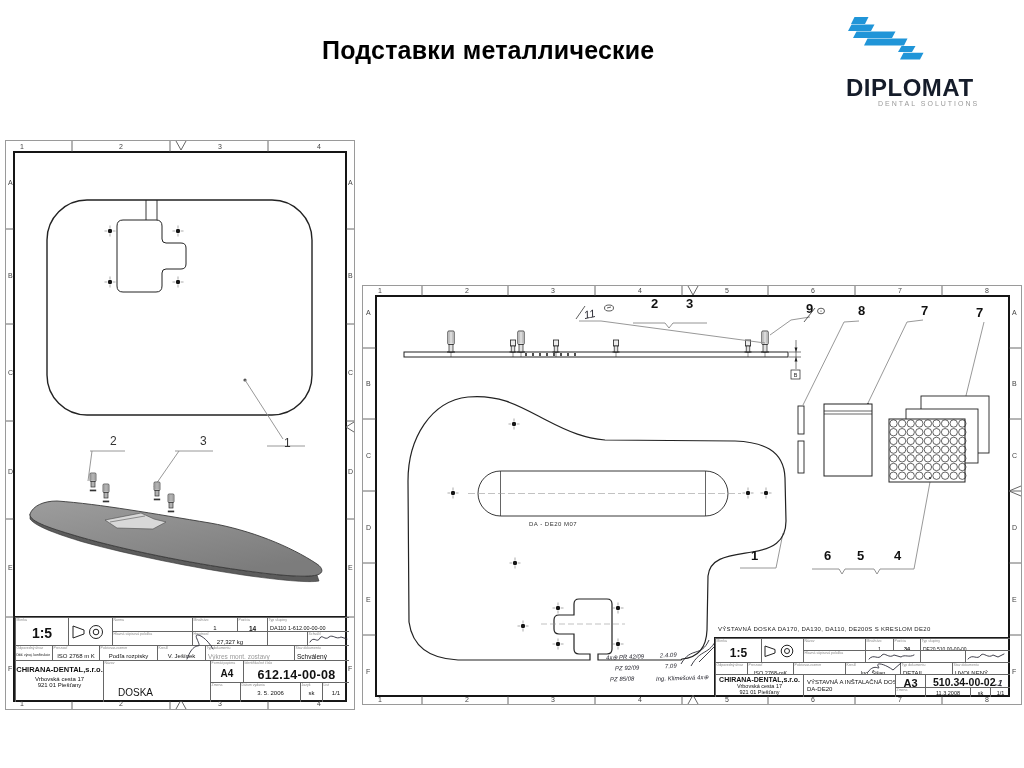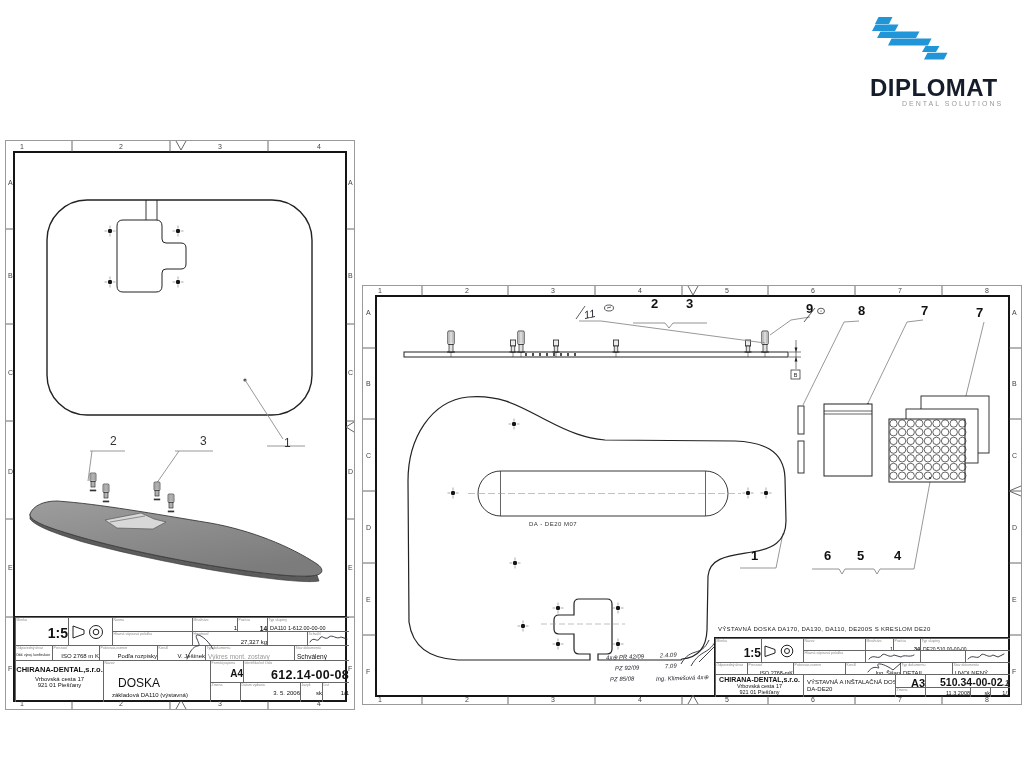--- a/index.html
+++ b/index.html
@@ -10,34 +10,35 @@
   .sheet svg.art{position:absolute;left:0;top:0;pointer-events:none}
   .gl{position:absolute;font-size:7px;color:#444;transform:translate(-50%,0);line-height:1}
   .gl2{position:absolute;font-size:7px;color:#444;transform:translate(0,-50%);line-height:1}
   .co{position:absolute;font-size:13px;font-weight:700;color:#111;line-height:1}
   .col{position:absolute;font-size:12px;font-weight:400;color:#333;line-height:1}
   .hw{position:absolute;font-style:italic;color:#2a2a33;white-space:nowrap;line-height:1}
   .tb{position:absolute;border:1.5px solid #1a1a1a;box-sizing:border-box;background:#fff}
   .cell{position:absolute;box-sizing:border-box;border-left:1px solid #666;border-top:1px solid #666;overflow:hidden}
   .cap{display:block;font-size:6px;color:#8a8a8a;transform:scale(.58);transform-origin:0 0;
        white-space:nowrap;line-height:1;padding:1px 0 0 1px}
-  .vc{text-align:right;white-space:nowrap}
+  .vc{text-align:center;white-space:nowrap}
   .sig{position:absolute;overflow:visible}
   .sig path{stroke:#2a2a38;fill:none;stroke-width:.9;stroke-linecap:round}
   .hdr{position:absolute;font-size:6px;color:#222;white-space:nowrap;letter-spacing:.3px}
-  .logo{position:absolute;left:856px;top:12px;width:152px;height:102px}
+  .logo{position:absolute;left:832px;top:12px;width:152px;height:102px}
   .logo .brand{position:absolute;left:14px;top:62px;width:138px;font-size:24px;font-weight:700;
                color:#151c2a;letter-spacing:.5px}
   .logo .tag{position:absolute;left:46px;top:88px;font-size:7px;color:#9a9a9a;letter-spacing:2px}
 </style>
 </head>
 <body>
 
 <div class="page">
 
+  <div class="title">Подставки металлические</div>
 
   <div class="logo">
     <svg width="152" height="102">
       <g fill="#2095d8">
         <path d="M19,12 L22.5,5 L36.5,5 L33,12 Z"></path>
         <path d="M16,19 L19.5,12.5 L42.5,12.5 L39,19 Z"></path>
         <path d="M21,26 L24.5,19.5 L63.5,19.5 L60,26 Z"></path>
         <path d="M32,33.5 L35.5,26.5 L75.5,26.5 L72,33.5 Z"></path>
         <path d="M66,40 L69.5,34 L83.5,34 L80,40 Z"></path>
         <path d="M68,47.5 L71.5,40.8 L91.5,40.8 L88,47.5 Z"></path>
@@ -198,21 +199,21 @@
         <span class="cap">Stav dokumentu</span>
         <div style="font-size:6.5px;padding-left:2px">Schválený</div>
       </div>
       <div class="cell" style="left:0;top:43px;width:88px;height:42px;text-align:center">
         <div style="font-size:7.5px;font-weight:600;margin-top:4px;white-space:nowrap">CHIRANA-DENTAL,s.r.o.</div>
         <div style="font-size:6px;margin-top:2px">Vrbovská cesta 17</div>
         <div style="font-size:6px">921 01 Piešťany</div>
       </div>
       <div class="cell" style="left:88px;top:43px;width:107px;height:42px">
         <span class="cap">Názov</span>
-        <div style="font-size:12px;padding-left:14px;margin-top:8px">DOSKA</div>
+        <div style="font-size:10px;padding-left:14px;margin-top:19px">DOSKA</div>
         <div style="font-size:6px;padding-left:8px;margin-top:2px;white-space:nowrap">základová DA110 (výstavná)</div>
       </div>
       <div class="cell" style="left:195px;top:43px;width:33px;height:22px">
         <span class="cap">Formát papiera</span>
         <div class="vc" style="font-size:10px;font-weight:700">A4</div>
       </div>
       <div class="cell" style="left:228px;top:43px;width:106px;height:22px">
         <span class="cap">Identifikačné číslo</span>
         <div class="vc" style="font-size:12.5px;font-weight:700;letter-spacing:.3px">612.14-00-08</div>
       </div>

